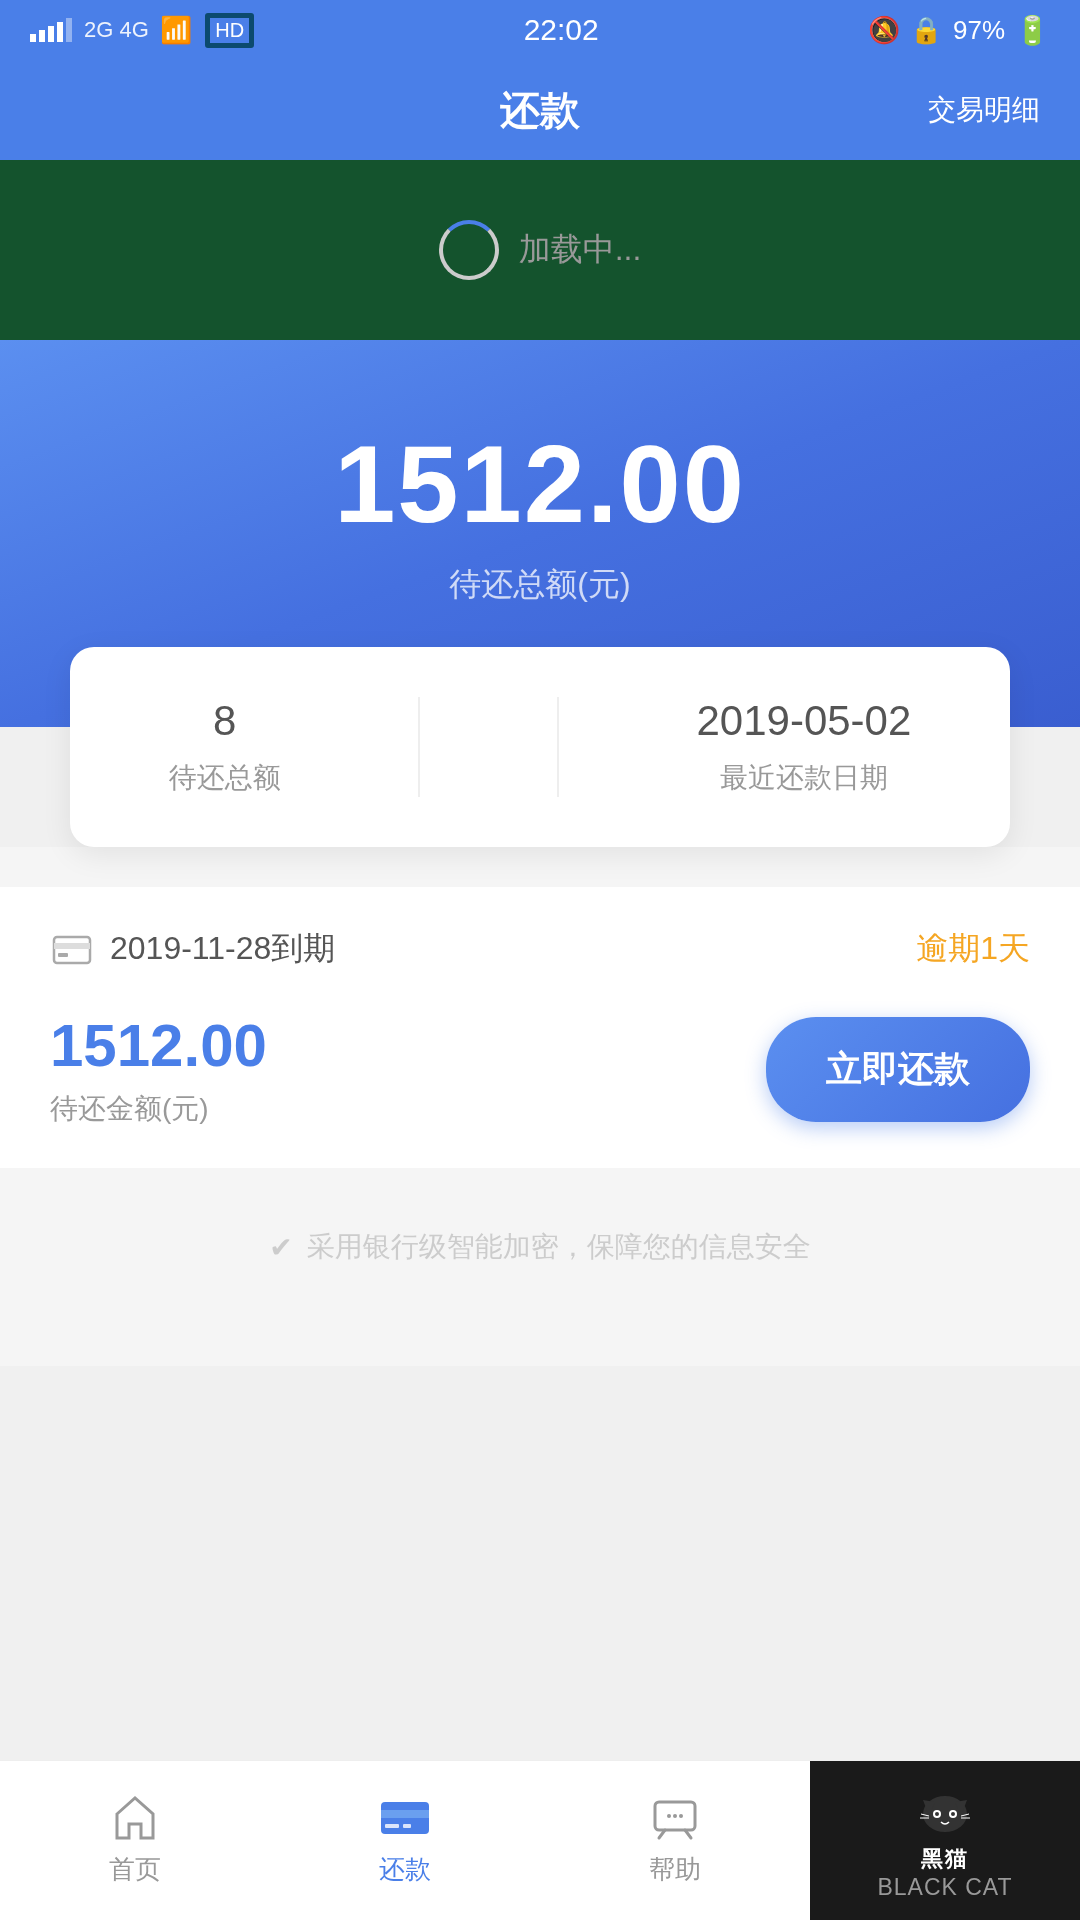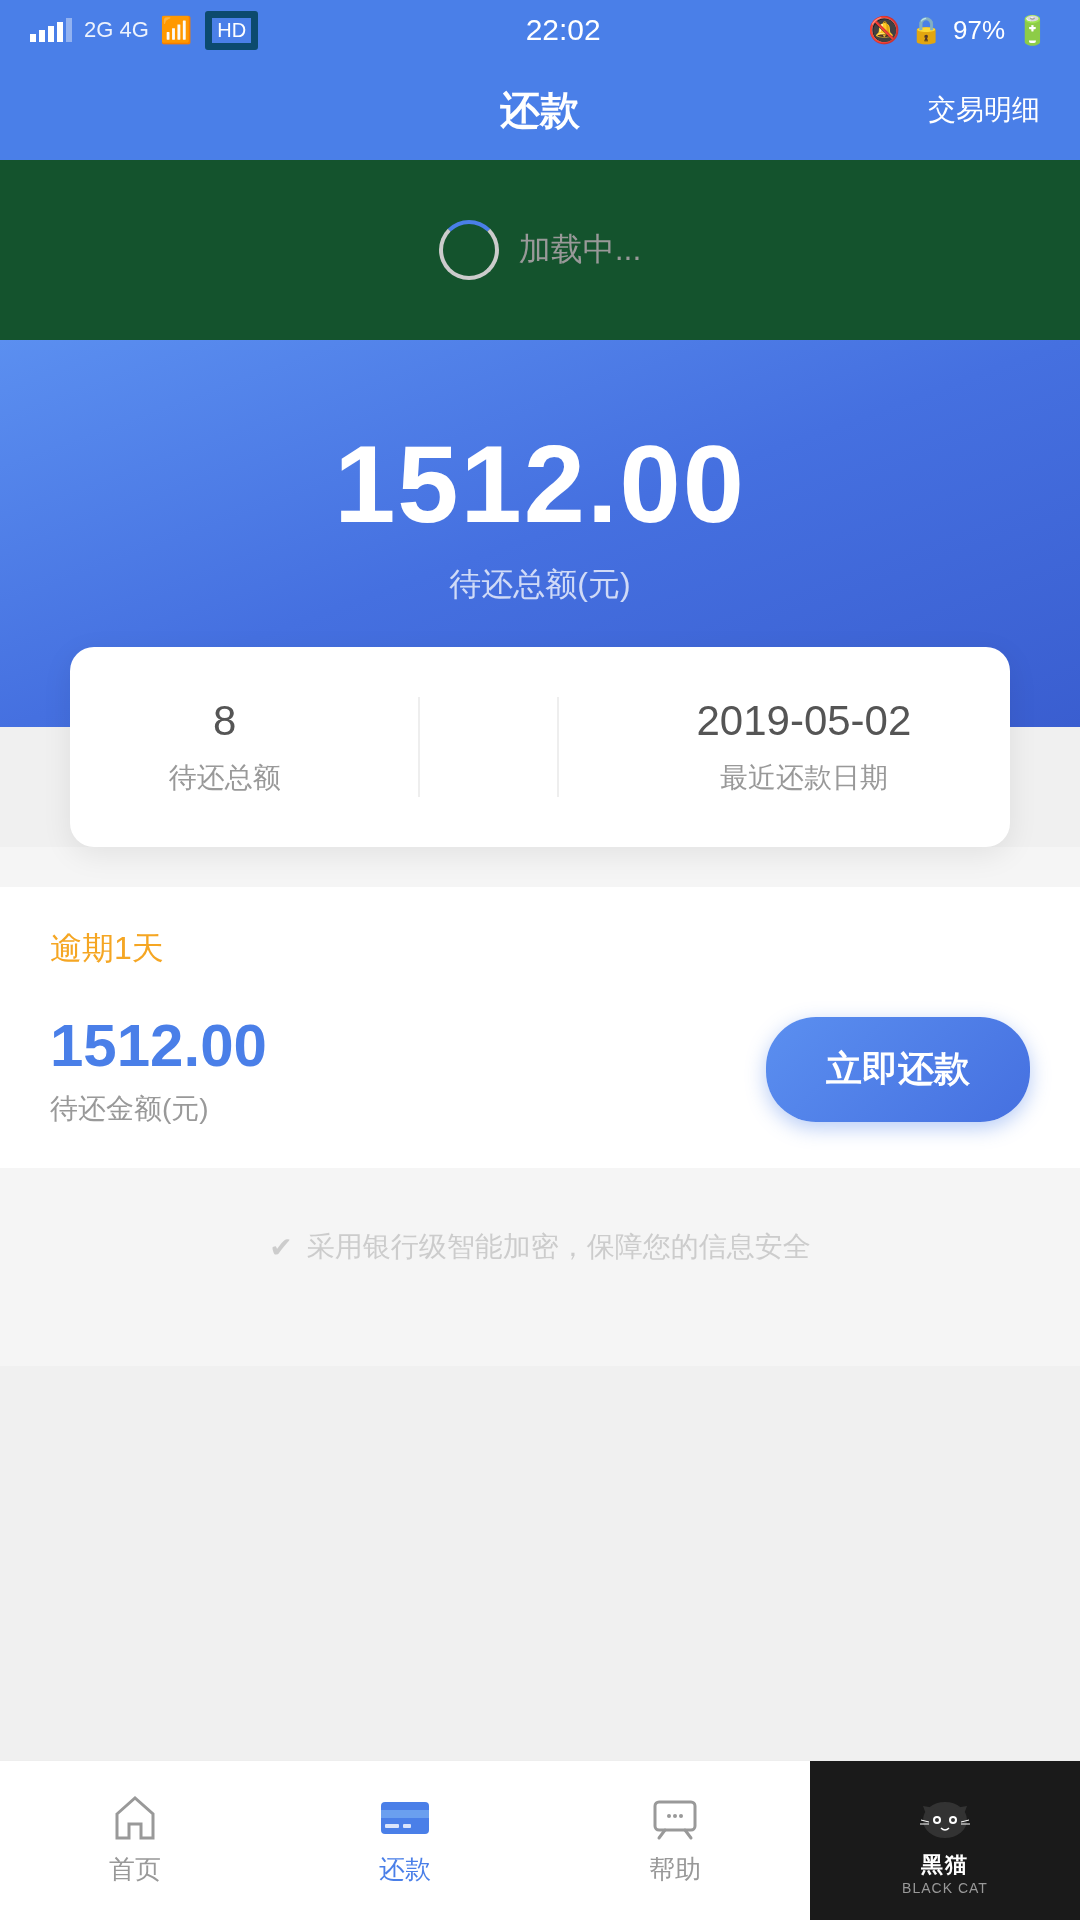--- a/index.html
+++ b/index.html
@@ -309,21 +309,21 @@
   <div class="status-left">
     <div class="signal-bars">
       <span style="height:8px"></span>
       <span style="height:12px"></span>
       <span style="height:16px"></span>
       <span style="height:20px"></span>
       <span style="height:24px; opacity:0.4"></span>
     </div>
     <span style="font-size:22px; opacity:0.9">2G 4G</span>
     <span style="font-size:26px;">📶</span>
-    <span style="font-size:20px; border:7px solid #0c4a6e; padding:1px 5px; border-radius:3px;">HD</span>
+    <span style="font-size:20px; border:5px solid #0c4a6e; padding:1px 5px; border-radius:3px;">HD</span>
   </div>
   <div class="status-center">22:02</div>
   <div class="status-right">
     <span>🔕</span>
     <span>🔒</span>
     <span>97%</span>
     <span style="font-size:28px;">🔋</span>
   </div>
 </div>
 
@@ -352,20 +352,30 @@
   <div class="stat-item">
     <span class="stat-value">2019-05-02</span>
     <span class="stat-label">最近还款日期</span>
   </div>
 </div>
 
 <div class="main-content">
 
   <div class="loan-card">
     <div class="loan-card-header">
+      <div class="loan-date-area">
+        <div class="card-icon">
+          <svg viewBox="0 0 40 40" fill="none" xmlns="http://www.w3.org/2000/svg">
+            <rect x="2" y="8" width="36" height="26" rx="3" stroke="#aaa" stroke-width="2.5" fill="none"></rect>
+            <rect x="2" y="14" width="36" height="6" fill="#ddd"></rect>
+            <rect x="6" y="24" width="10" height="4" rx="1" fill="#aaa"></rect>
+          </svg>
+        </div>
+        <span class="loan-date-text">2019-11-28到期</span>
+      </div>
       <span class="overdue-badge">逾期1天</span>
     </div>
     <div class="loan-card-body">
       <div class="loan-amount-area">
         <span class="loan-amount">1512.00</span>
         <span class="loan-amount-label">待还金额(元)</span>
       </div>
       <button class="repay-button">立即还款</button>
     </div>
   </div>
@@ -427,17 +437,17 @@
         <circle cx="38" cy="34" r="4" fill="white"></circle>
         <circle cx="22" cy="34" r="2" fill="#333"></circle>
         <circle cx="38" cy="34" r="2" fill="#333"></circle>
         <path d="M26 42 Q30 46 34 42" stroke="white" stroke-width="1.5" fill="none"></path>
         <line x1="14" y1="36" x2="6" y2="34" stroke="white" stroke-width="1"></line>
         <line x1="14" y1="38" x2="5" y2="38" stroke="white" stroke-width="1"></line>
         <line x1="46" y1="36" x2="54" y2="34" stroke="white" stroke-width="1"></line>
         <line x1="46" y1="38" x2="55" y2="38" stroke="white" stroke-width="1"></line>
       </svg>
       <span style="color:white; font-size:22px; font-weight:600; margin-top:4px; letter-spacing:2px;">黑猫</span>
-      <span style="color:#999; font-size:14px; letter-spacing:1px;">BLACK CAT</span>
+      <span style="color:#999; font-size:23px; letter-spacing:1px;">BLACK CAT</span>
     </div>
   </div>
 
 </div>
 
 </body></html>

